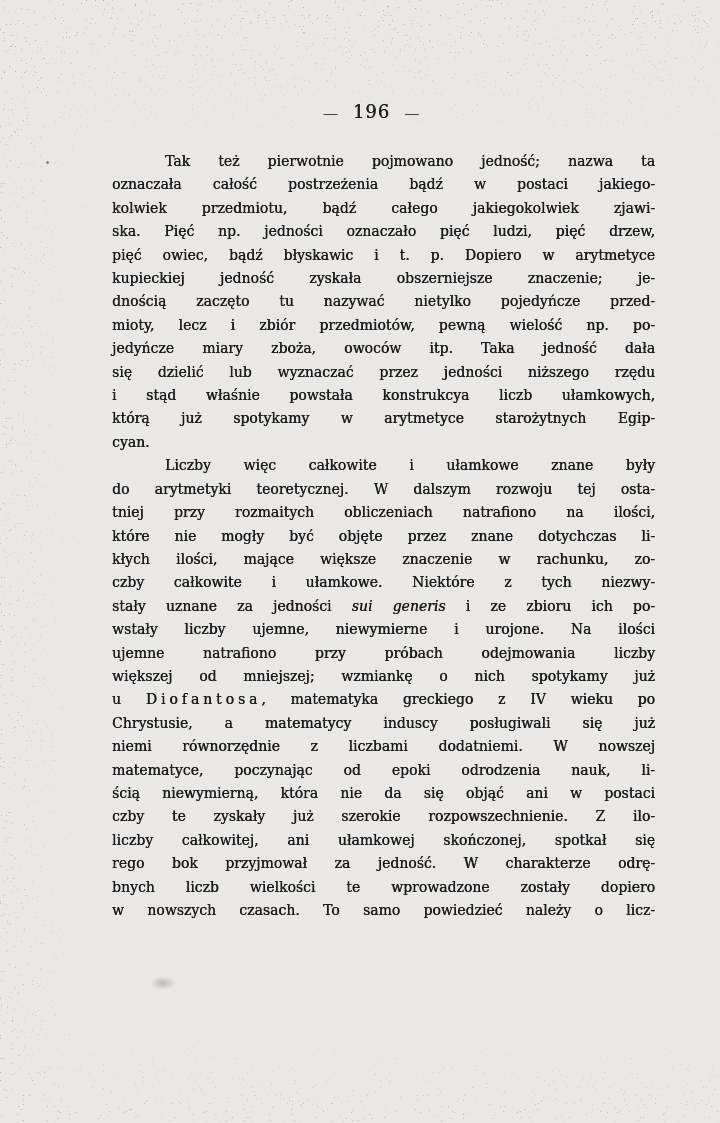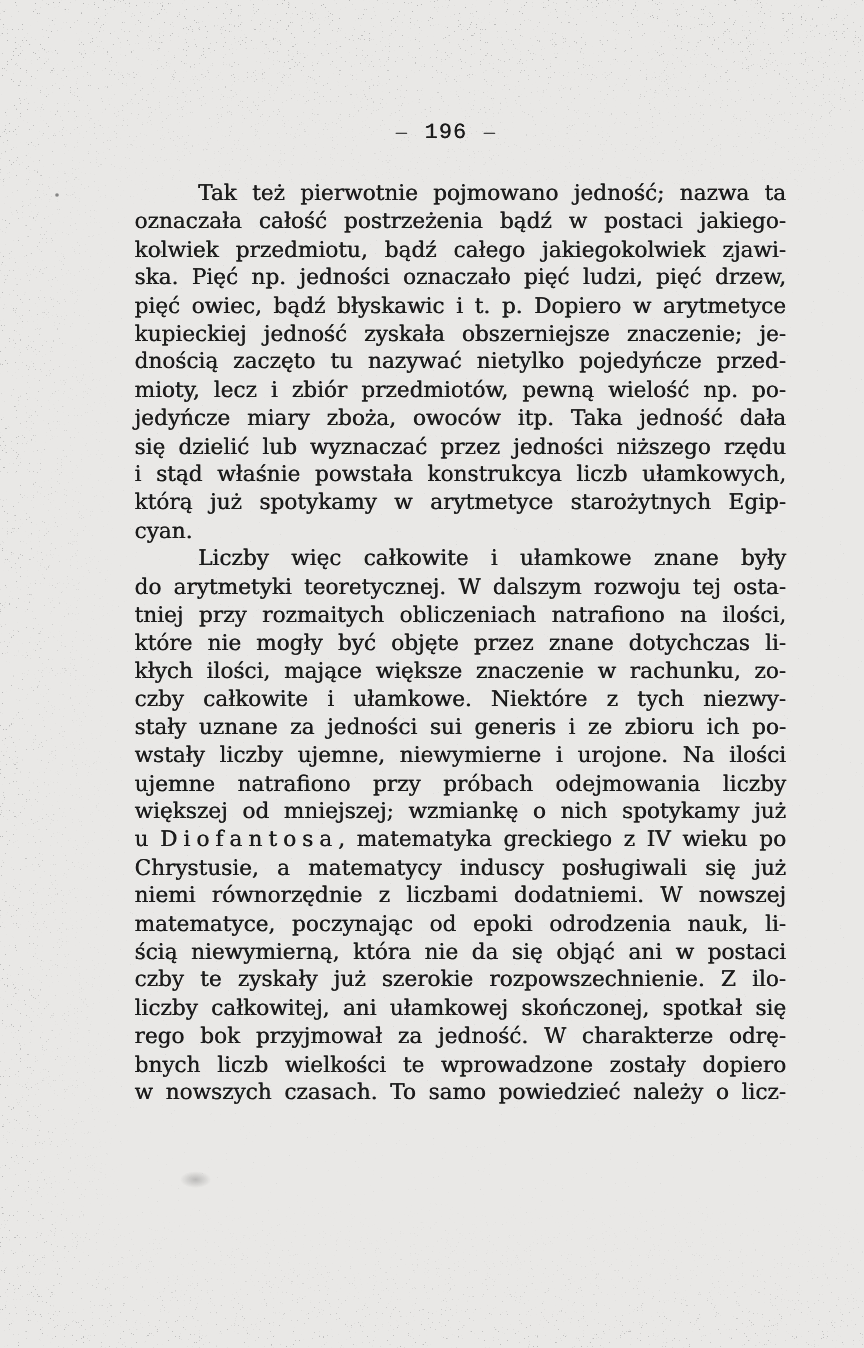--- a/index.html
+++ b/index.html
@@ -28,41 +28,40 @@
     position: absolute;
     top: 101px;
     left: 100px;
     width: 543px;
     text-align: center;
     font-size: 18px;
     letter-spacing: 1px;
     color: var(--ink, #1c1c1c);
     text-shadow: 0.35px 0 0 currentColor;
     white-space: nowrap;
-    font-family: Liberation Mono, monospace;
   }
   .pageno .num { margin: 0 14px; }
   .pageno .dash { opacity: 0.8; font-size: 15px; }
   .text-block {
     position: absolute;
     top: 150px;
     left: 112px;
     width: 543px;
-    font-size: 18px;
+    font-size: 14px;
     line-height: 23.4px;
     text-shadow: 0.35px 0 0 currentColor;
   }
   .line {
     text-align: justify;
     text-align-last: justify;
     min-height: 23.4px;
   }
   .line.left { text-align-last: left; }
   .line.indent { text-indent: 53px; }
-  .it { }
+  .it { font-style: italic; }
   .sp { letter-spacing: 0.28em; }
   .artifact { position: absolute; pointer-events: none; }
   .smudge {
     left: 150px; top: 976px; width: 26px; height: 14px;
     background: radial-gradient(ellipse at center, rgba(110,110,110,0.38), rgba(110,110,110,0) 70%);
     filter: blur(0.5px);
   }
   .dot1 { left: 46px; top: 161px; width: 3px; height: 3px; background: rgba(80,80,80,0.65); border-radius: 50%; }
   .dot2 { left: 117px; top: 206px; width: 4px; height: 2px; background: rgba(90,90,90,0.55); border-radius: 50%; }
   .dot3 { left: 132px; top: 209px; width: 3px; height: 2px; background: rgba(90,90,90,0.5); border-radius: 50%; }

